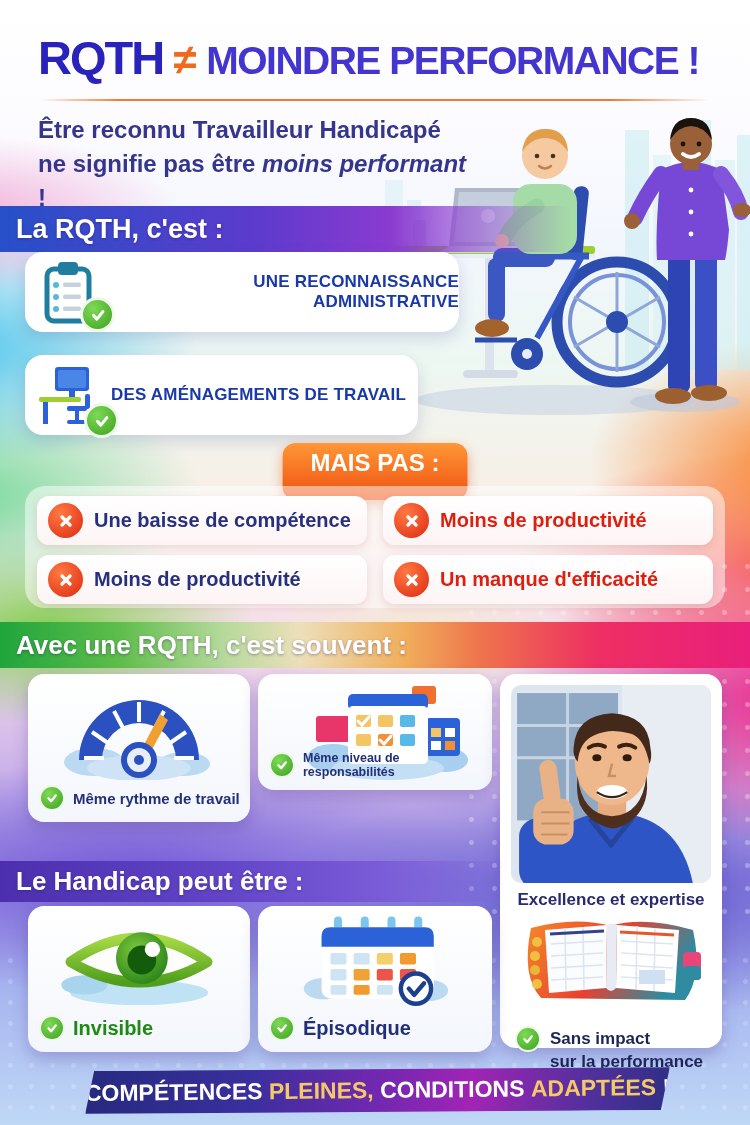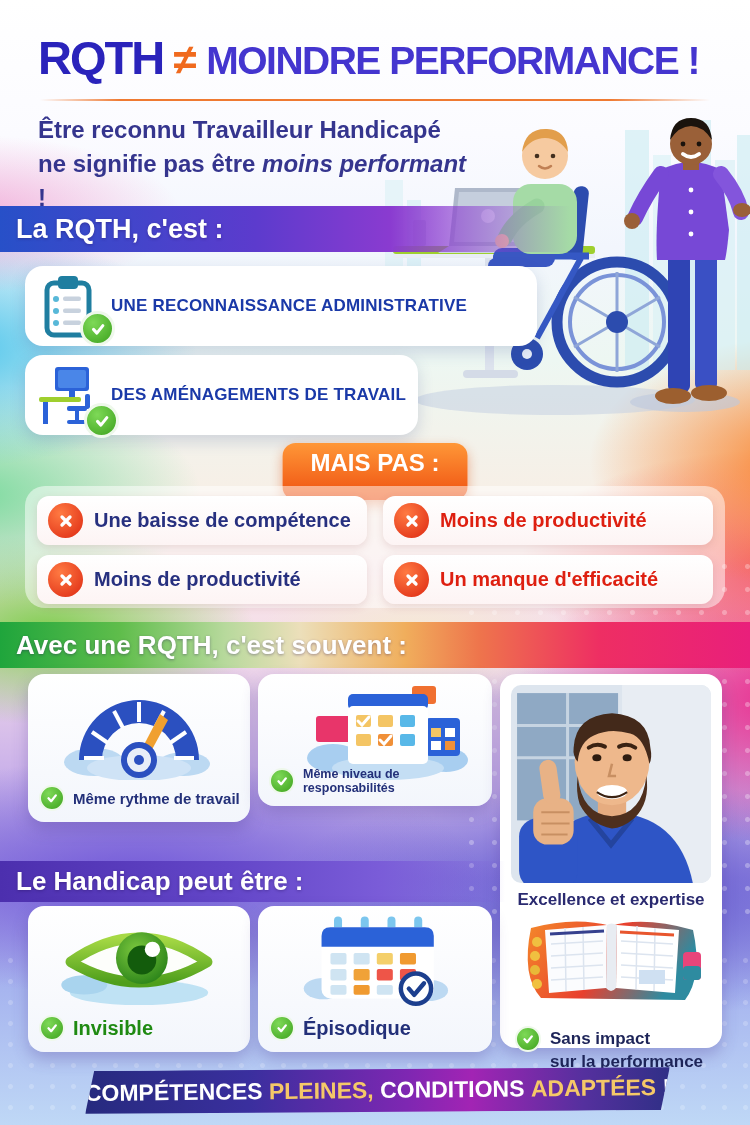--- a/index.html
+++ b/index.html
@@ -208,21 +208,21 @@
   <div class="divider"></div>
   <div class="subtitle">
     <span>Être reconnu Travailleur Handicapé</span><br>
     <span>ne signifie pas être </span><span class="ital">moins performant</span><span> !</span>
   </div>
 
   <div class="bar1">
     <span>La RQTH, c'est :</span>
   </div>
 
-  <div class="stmt" style="top:266px; left:25px; width:512px; height:80px;">
+  <div class="stmt" style="top:252px; left:25px; width:434px; height:80px;text-align:right;">
     <div class="ic">
       <svg width="56" height="64" viewBox="0 0 56 64">
         <rect x="7" y="9" width="42" height="52" rx="7" fill="#fff" stroke="#1f7ea0" stroke-width="5"></rect>
         <rect x="18" y="2" width="20" height="13" rx="4" fill="#1f7ea0"></rect>
         <circle cx="16" cy="25" r="3" fill="#58b8d8"></circle>
           <rect x="23" y="22.5" width="18" height="4.5" rx="2" fill="#c8d2de"></rect>
         <circle cx="16" cy="37" r="3" fill="#58b8d8"></circle>
           <rect x="23" y="34.5" width="18" height="4.5" rx="2" fill="#c8d2de"></rect>
         <circle cx="16" cy="49" r="3" fill="#58b8d8"></circle>
           <rect x="23" y="46.5" width="18" height="4.5" rx="2" fill="#c8d2de"></rect>
@@ -323,21 +323,21 @@
     <div class="chk-row">
       <div class="chk">
           <svg width="14" height="14" viewBox="0 0 24 24">
             <path d="M6 12.5l4.5 5 8-10" stroke="#fff" stroke-width="4" fill="none" stroke-linecap="round" stroke-linejoin="round"></path>
           </svg>
         </div>
       <span class="chk-label label-md">Même rythme de travail</span>
     </div>
   </div>
 
-  <div class="illus-card" style="top:674px; left:258px; width:234px; height:132px;padding-left:25px;">
+  <div class="illus-card" style="top:674px; left:258px; width:234px; height:116px;padding-left:25px;">
     <div class="art">
       <svg width="190" height="100" viewBox="0 0 160 100">
         <ellipse cx="25" cy="78" rx="26" ry="14" fill="#a8cef0"></ellipse>
         <ellipse cx="138" cy="80" rx="22" ry="12" fill="#a8cef0"></ellipse>
         <ellipse cx="80" cy="88" rx="56" ry="12" fill="#c4def4"></ellipse>
         <rect x="8" y="36" width="36" height="26" rx="3" fill="#e8356a"></rect>
         <rect x="104" y="6" width="24" height="18" rx="3" fill="#f07030"></rect>
         <rect x="118" y="38" width="34" height="38" rx="4" fill="#2b62d8"></rect>
         <rect x="123" y="48" width="10" height="9" fill="#f4c564"></rect>
           <rect x="137" y="48" width="10" height="9" fill="#fff"></rect>

